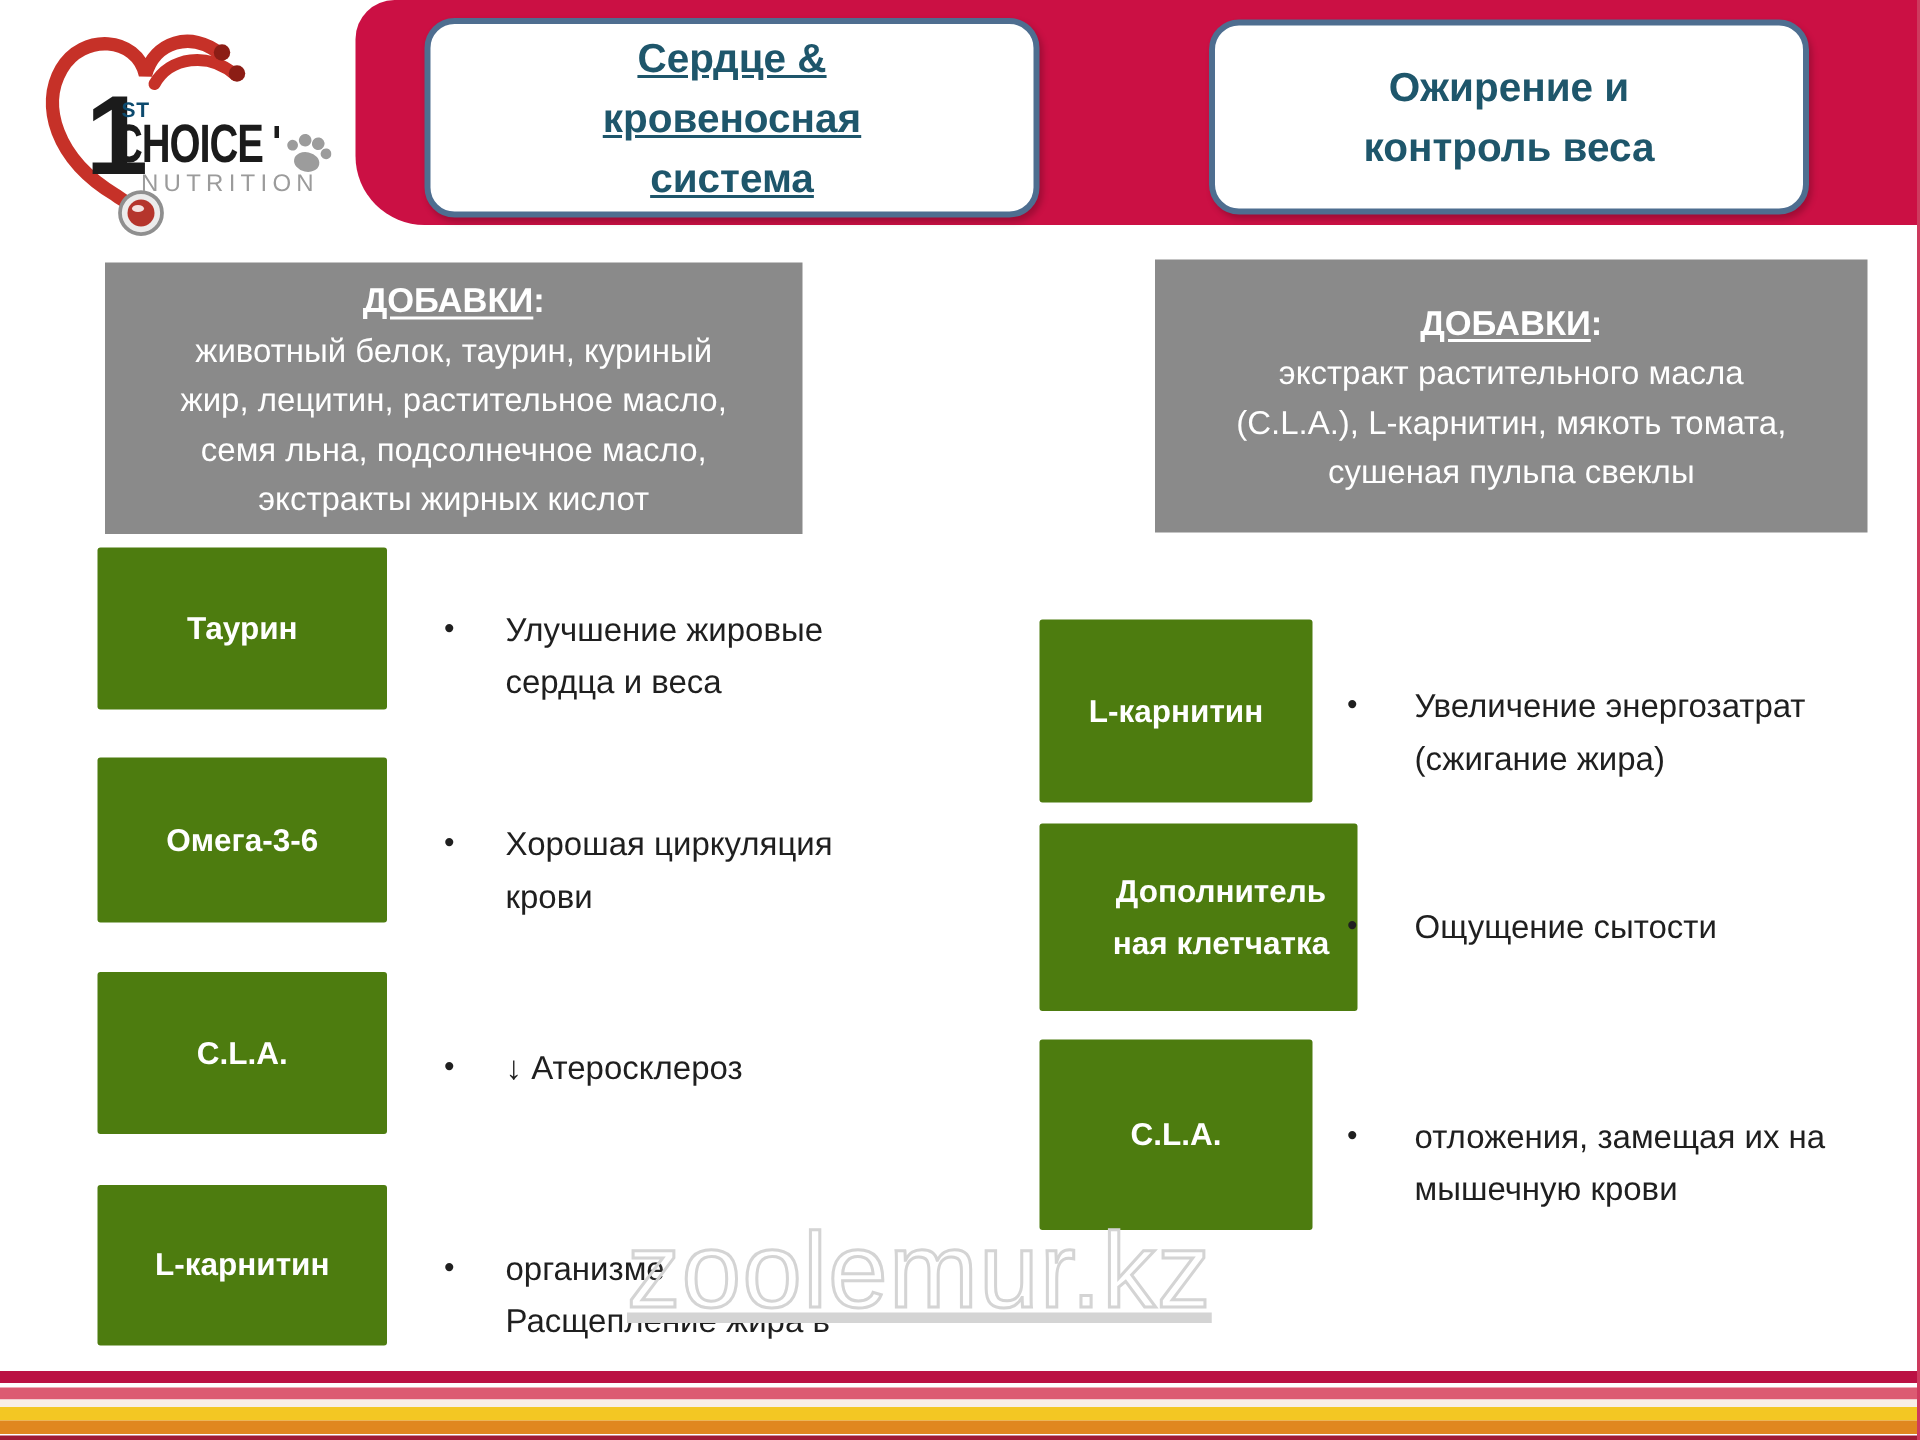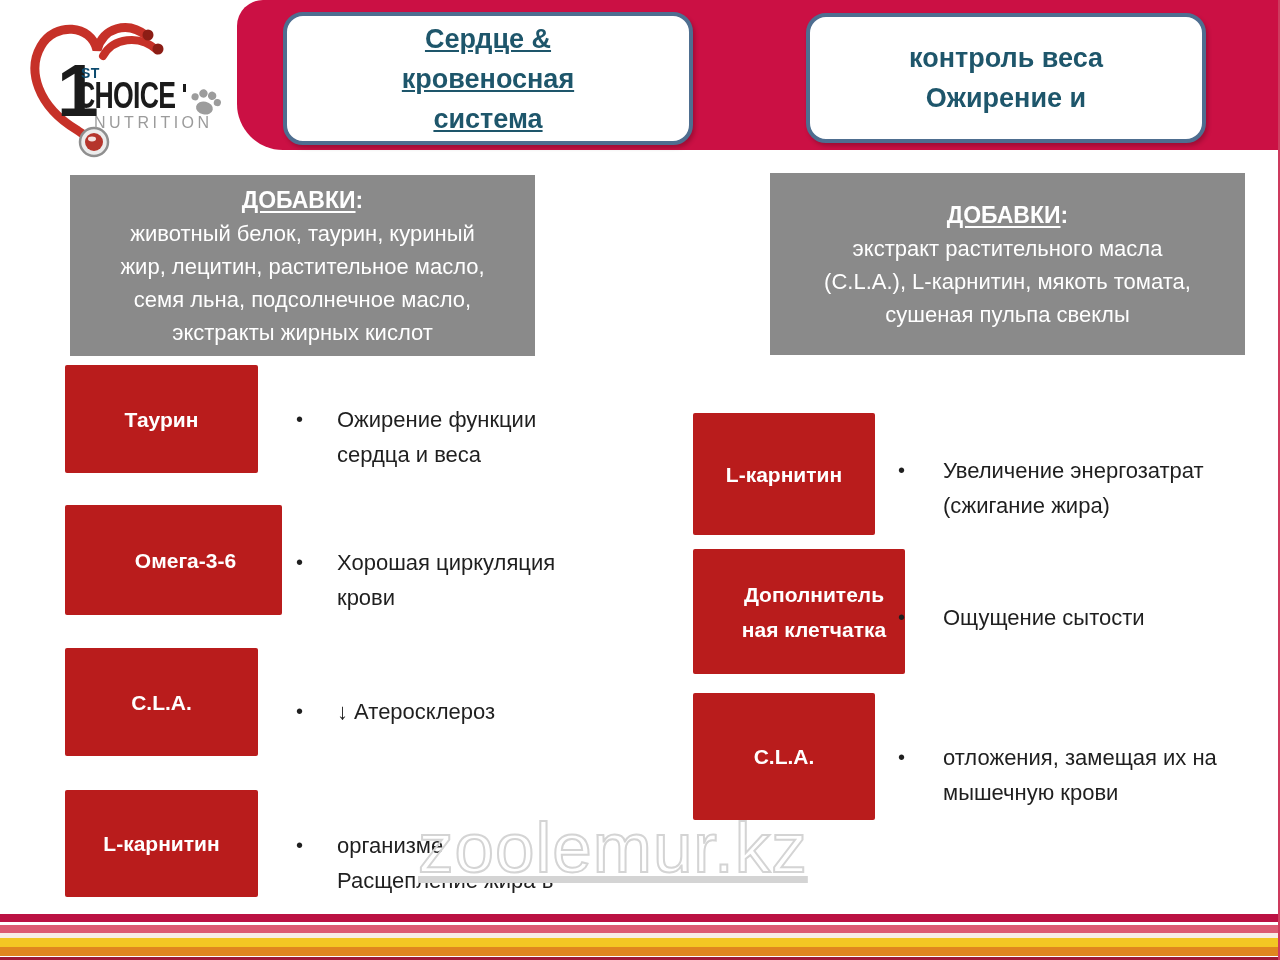--- a/index.html
+++ b/index.html
@@ -35,29 +35,29 @@
     position:absolute; background:#8A8A8A; color:#ffffff; text-align:center;
     display:flex; flex-direction:column; justify-content:center;
     font-size:22px; line-height:33px;
   }
   .gbox-left  { left:70px;  top:175px; width:465px; height:181px; }
   .gbox-right { left:770px; top:173px; width:475px; height:182px; }
   .g-title { font-size:23px; font-weight:bold; line-height:34px; }
   .g-title .uword { text-decoration:underline; text-underline-offset:3px; }
   
   .rbox {
-    position:absolute; background:#b91c1c; color:#ffffff; font-weight:bold;
+    position:absolute; background:#4d7c0f; color:#ffffff; font-weight:bold;
     font-size:21px; line-height:35px; text-align:center;
     display:flex; flex-direction:column; align-items:center; justify-content:center;
     border-radius:2px;
   }
   .lb { left:65px;  width:193px; }
   .rb { left:693px; width:182px; }
   .lb1 { top:365px; height:108px; }
-  .lb2 { top:505px; height:110px;padding-left:24px; }
+  .lb2 { top:505px; height:110px; }
   .lb3 { top:648px; height:108px; }
   .lb4 { top:790px; height:107px; }
   .rb1 { top:413px; height:122px; }
   .rb2 { top:549px; height:125px;padding-left:30px; }
   .rb3 { top:693px; height:127px; }
   
   .bullet { position:absolute; display:flex; color:#1f1f1f; font-size:22px; line-height:35px; }
   .bullet .mk { flex:0 0 41px; font-size:20px; }
   .bullet .tx div { white-space:nowrap; }
   .bullet-l { left:296px; }
@@ -115,22 +115,22 @@
     </svg>
     <span class="logo-nutrition">NUTRITION</span>
   </div>
 
   <div class="hbox hbox-left">
     <div>Сердце &amp;</div>
     <div>кровеносная</div>
     <div>система</div>
   </div>
   <div class="hbox hbox-right">
+    <div>Ожирение и</div>
     <div>контроль веса</div>
-    <div>Ожирение и</div>
   </div>
 
   <div class="gbox gbox-left">
     <div class="g-title">
       <span class="uword">ДОБАВКИ</span><span>:</span>
     </div>
     <div>животный белок, таурин, куриный</div>
     <div>жир, лецитин, растительное масло,</div>
     <div>семя льна, подсолнечное масло,</div>
     <div>экстракты жирных кислот</div>
@@ -153,21 +153,21 @@
   <div class="rbox lb lb3">
     <div>C.L.A.</div>
   </div>
   <div class="rbox lb lb4">
     <div>L-карнитин</div>
   </div>
 
   <div class="bullet bullet-l bl1">
     <span class="mk">•</span>
     <span class="tx">
-      <div>Ожирение функции</div>
+      <div>Улучшение жировые</div>
       <div>сердца и веса</div>
     </span>
   </div>
   <div class="bullet bullet-l bl2">
     <span class="mk">•</span>
     <span class="tx">
       <div>Хорошая циркуляция</div>
       <div>крови</div>
     </span>
   </div>

